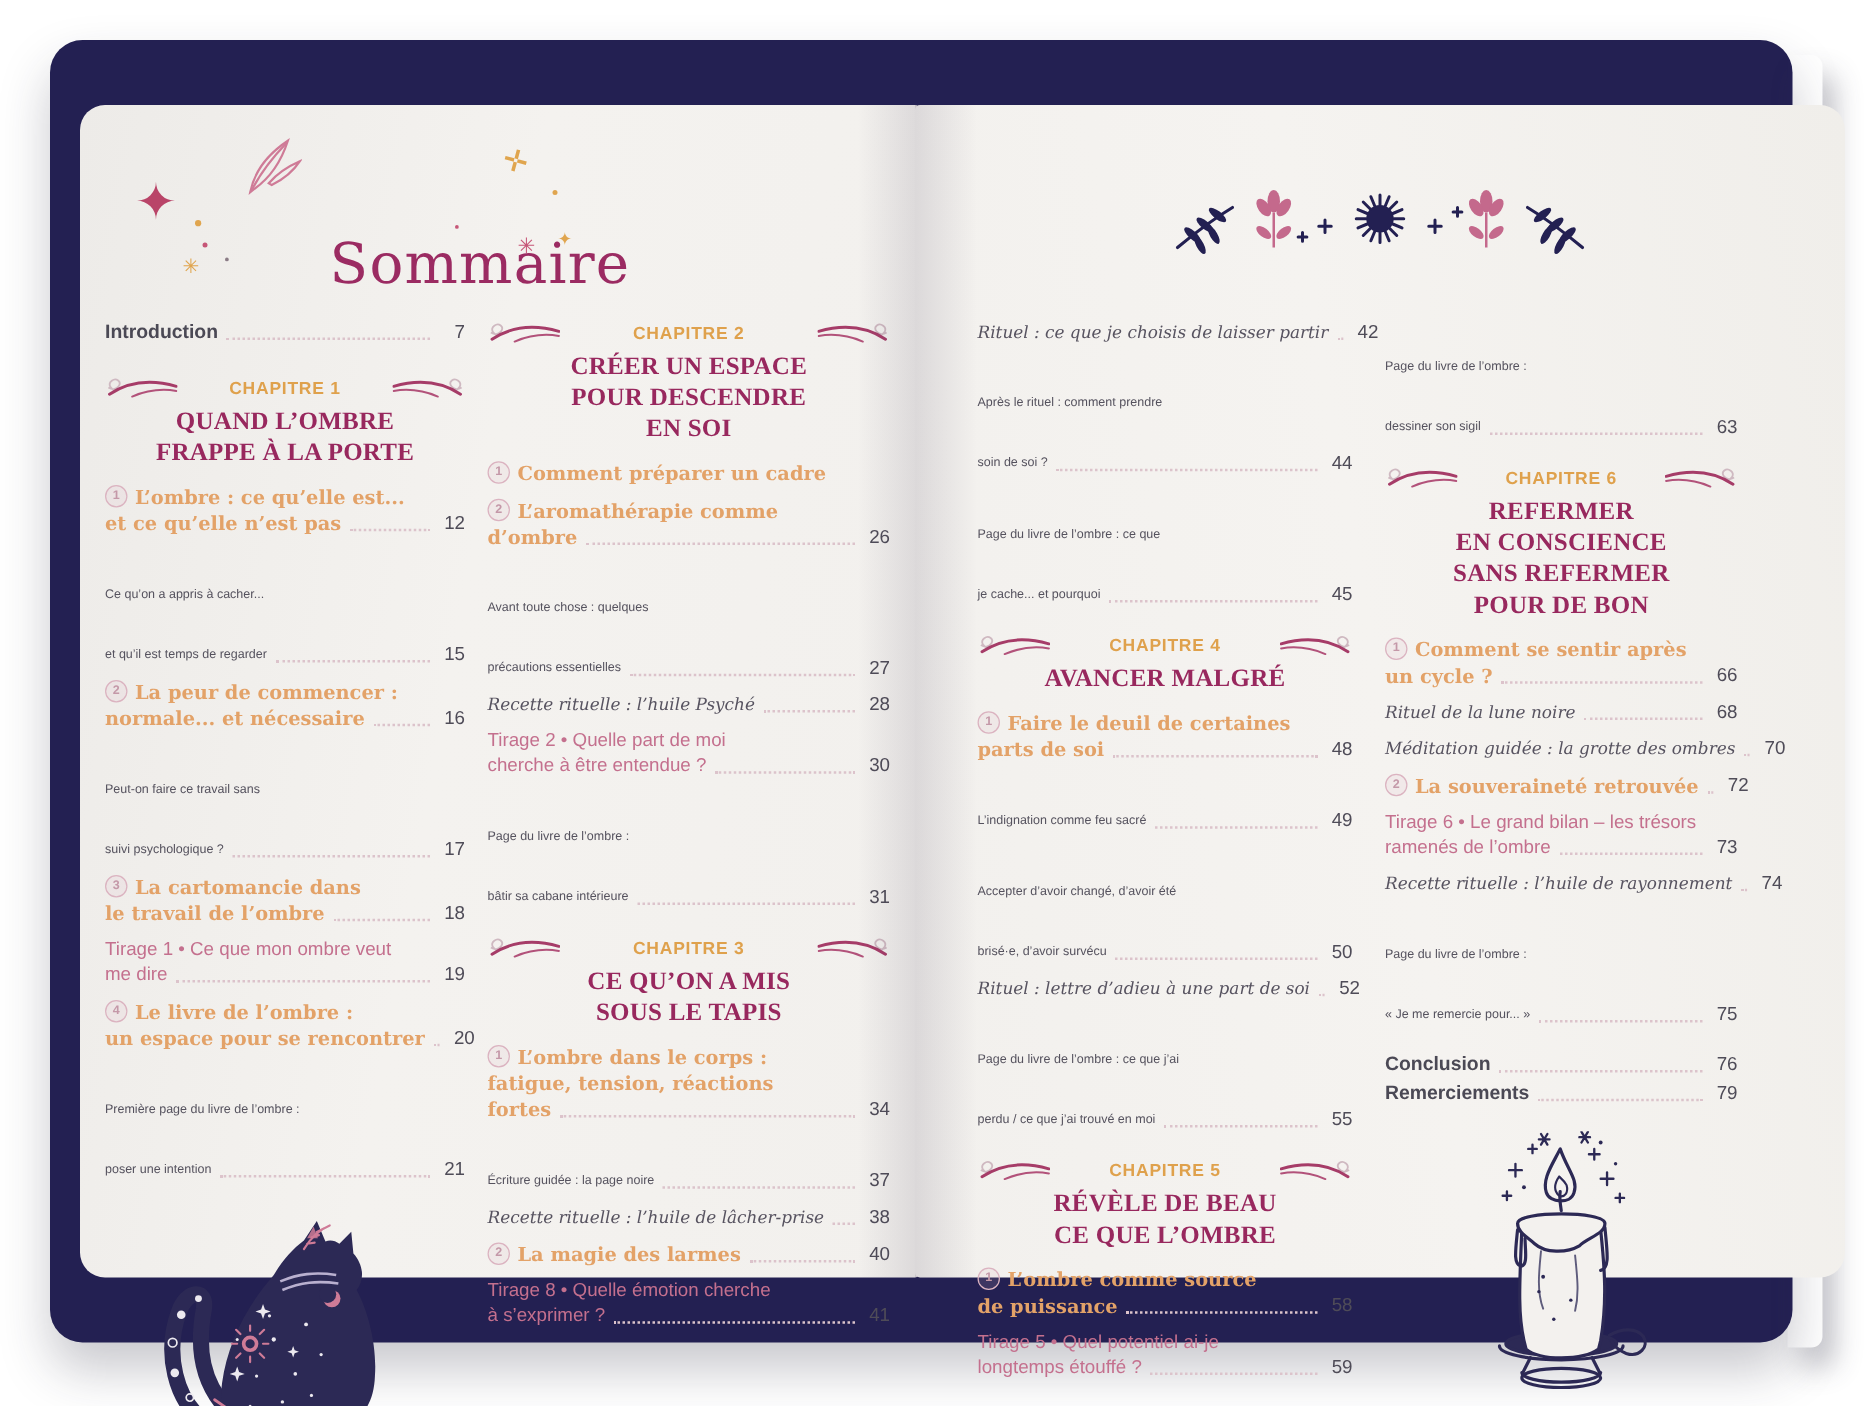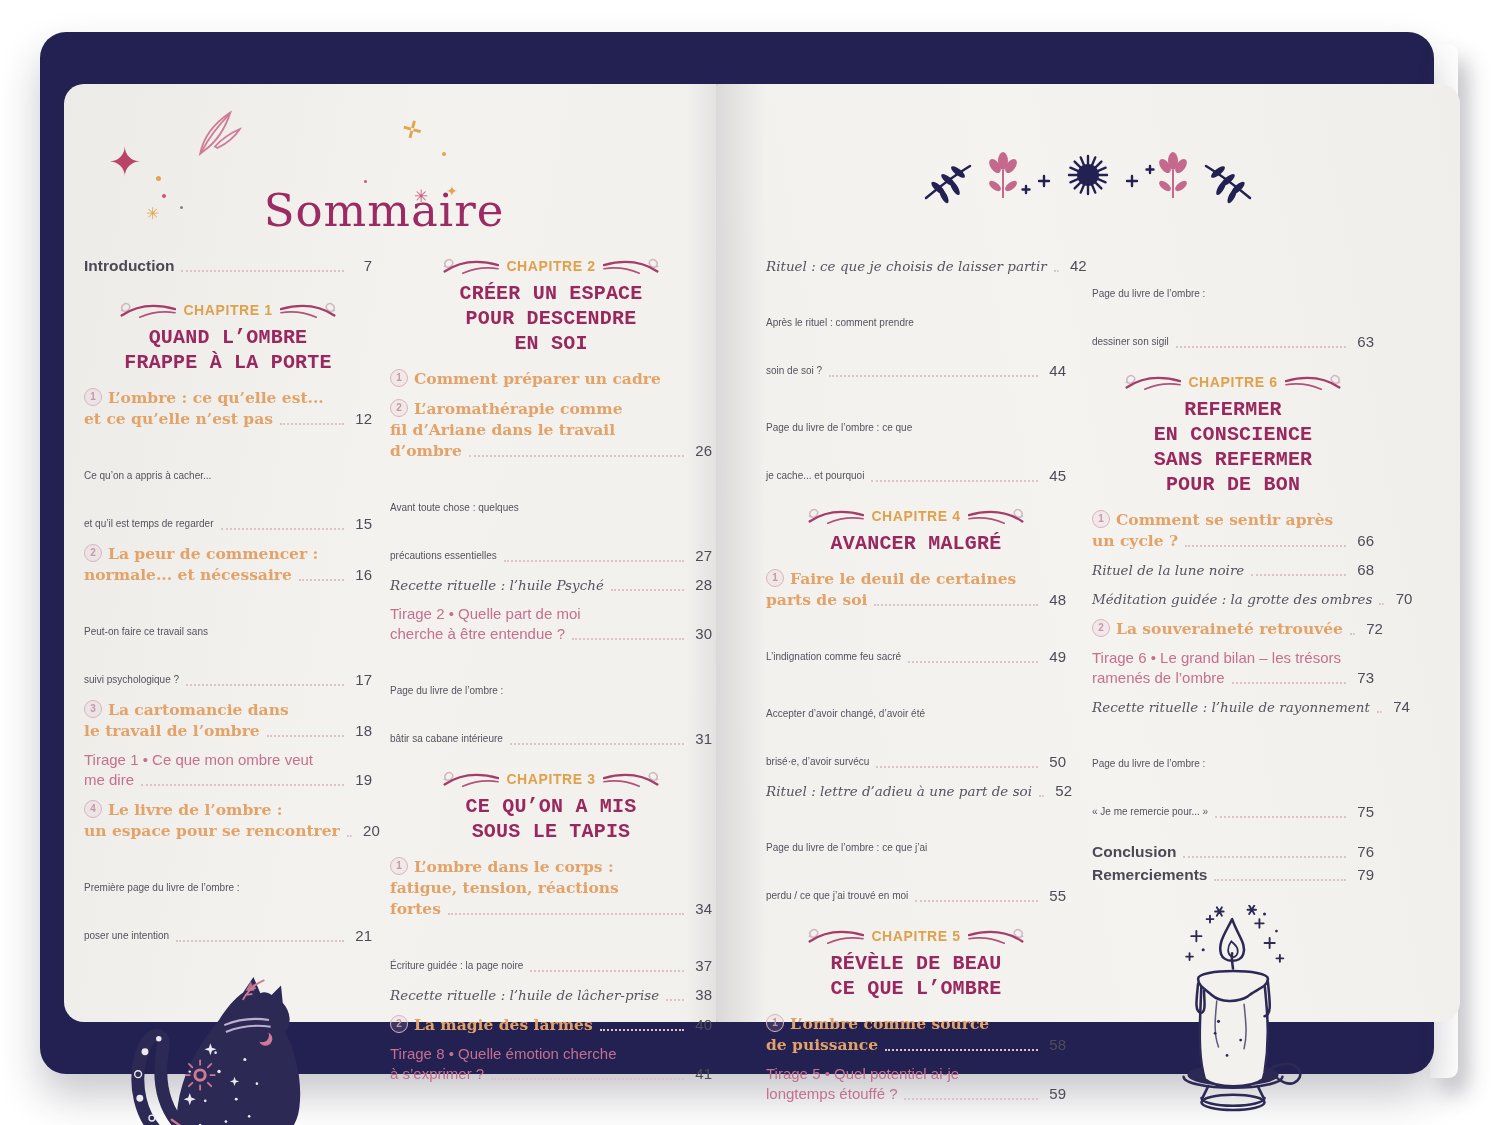--- a/index.html
+++ b/index.html
@@ -20,21 +20,21 @@
     box-shadow:10px 16px 22px rgba(60,60,80,.30);
   }
   .page{
     position:absolute;top:84px;height:938px;background:#f3f1ee;
   }
   .page.left{
     left:64px;width:672px;border-radius:20px 4px 4px 20px;
     background:linear-gradient(100deg,#edebe8 0%,#f4f2ef 45%,#f2f0ed 100%);
   }
   .page.right{
-    left:716px;width:744px;border-radius:4px 20px 20px 4px;
+    left:732px;width:744px;border-radius:4px 20px 20px 4px;
     background:linear-gradient(260deg,#f0eeea 0%,#f5f3f0 50%,#f2f0ed 100%);
   }
   .page.left::after{
     content:"";position:absolute;right:0;top:0;bottom:0;width:50px;pointer-events:none;
     background:linear-gradient(90deg,rgba(50,40,70,0) 0%,rgba(50,40,70,.12) 100%);
   }
   .page.right::before{
     content:"";position:absolute;left:0;top:0;bottom:0;width:50px;pointer-events:none;
     background:linear-gradient(270deg,rgba(50,40,70,0) 0%,rgba(50,40,70,.12) 100%);
   }
@@ -51,28 +51,28 @@
   .cols.left-page-cols{top:172px;left:20px;gap:18px;}
   .cols.right-page-cols{top:172px;left:50px;gap:26px;}
   .col{display:block;}
   .col-l1{width:288px;}
   .col-l2{width:322px;}
   .col-r1{width:300px;}
   .col-r2{width:282px;}
   
   .chapter-header{text-align:center;margin:0 0 12px;}
   .col > * + .chapter-header{margin-top:20px;}
-  .chapter-label-row{display:flex;align-items:center;justify-content:center;gap:7px;margin-bottom:5px;}
+  .chapter-label-row{display:flex;align-items:center;justify-content:space-between;gap:7px;margin-bottom:5px;}
   .chapter-label{
     font-size:14px;font-weight:bold;color:#dfa14c;letter-spacing:.6px;
     font-family:"Liberation Sans",sans-serif;
   }
   .flip{transform:scaleX(-1);}
   .chapter-title-line{
-    font-family:Liberation Mono, monospace;font-weight:bold;font-size:20px;line-height:25px;
+    font-family:Liberation Serif, serif;font-weight:bold;font-size:20px;line-height:25px;
     color:#98285e;letter-spacing:.2px;
   }
   
   .entry{margin-bottom:9px;}
   .row{display:flex;align-items:flex-end;line-height:20px;}
   .line-text{white-space:nowrap;}
   .leader{flex:1;min-width:5px;border-bottom:2px dotted #dcc3cb;margin:0 2px 4px 7px;}
   .pagenum{flex:none;width:26px;text-align:right;color:#4f4c58;font-size:15px;
     font-family:"Liberation Sans",sans-serif;font-weight:400;}
   .badge{
@@ -307,23 +307,20 @@
             <span class="badge">1</span>
             <span class="line-text">Comment préparer un cadre</span>
           </div>
         </div>
         <div class="entry heading">
           <div class="row">
             <span class="badge">2</span>
             <span class="line-text">L’aromathérapie comme</span>
           </div>
           <div class="row">
-            <span class="line-text">fil d’Ariane dans le travail</span>
-          </div>
-          <div class="row">
             <span class="line-text">d’ombre</span>
             <span class="leader"></span>
             <span class="pagenum">26</span>
           </div>
         </div>
         <div class="entry body">
           <div class="row">
             <span class="line-text">Avant toute chose : quelques</span>
           </div>
           <div class="row">

